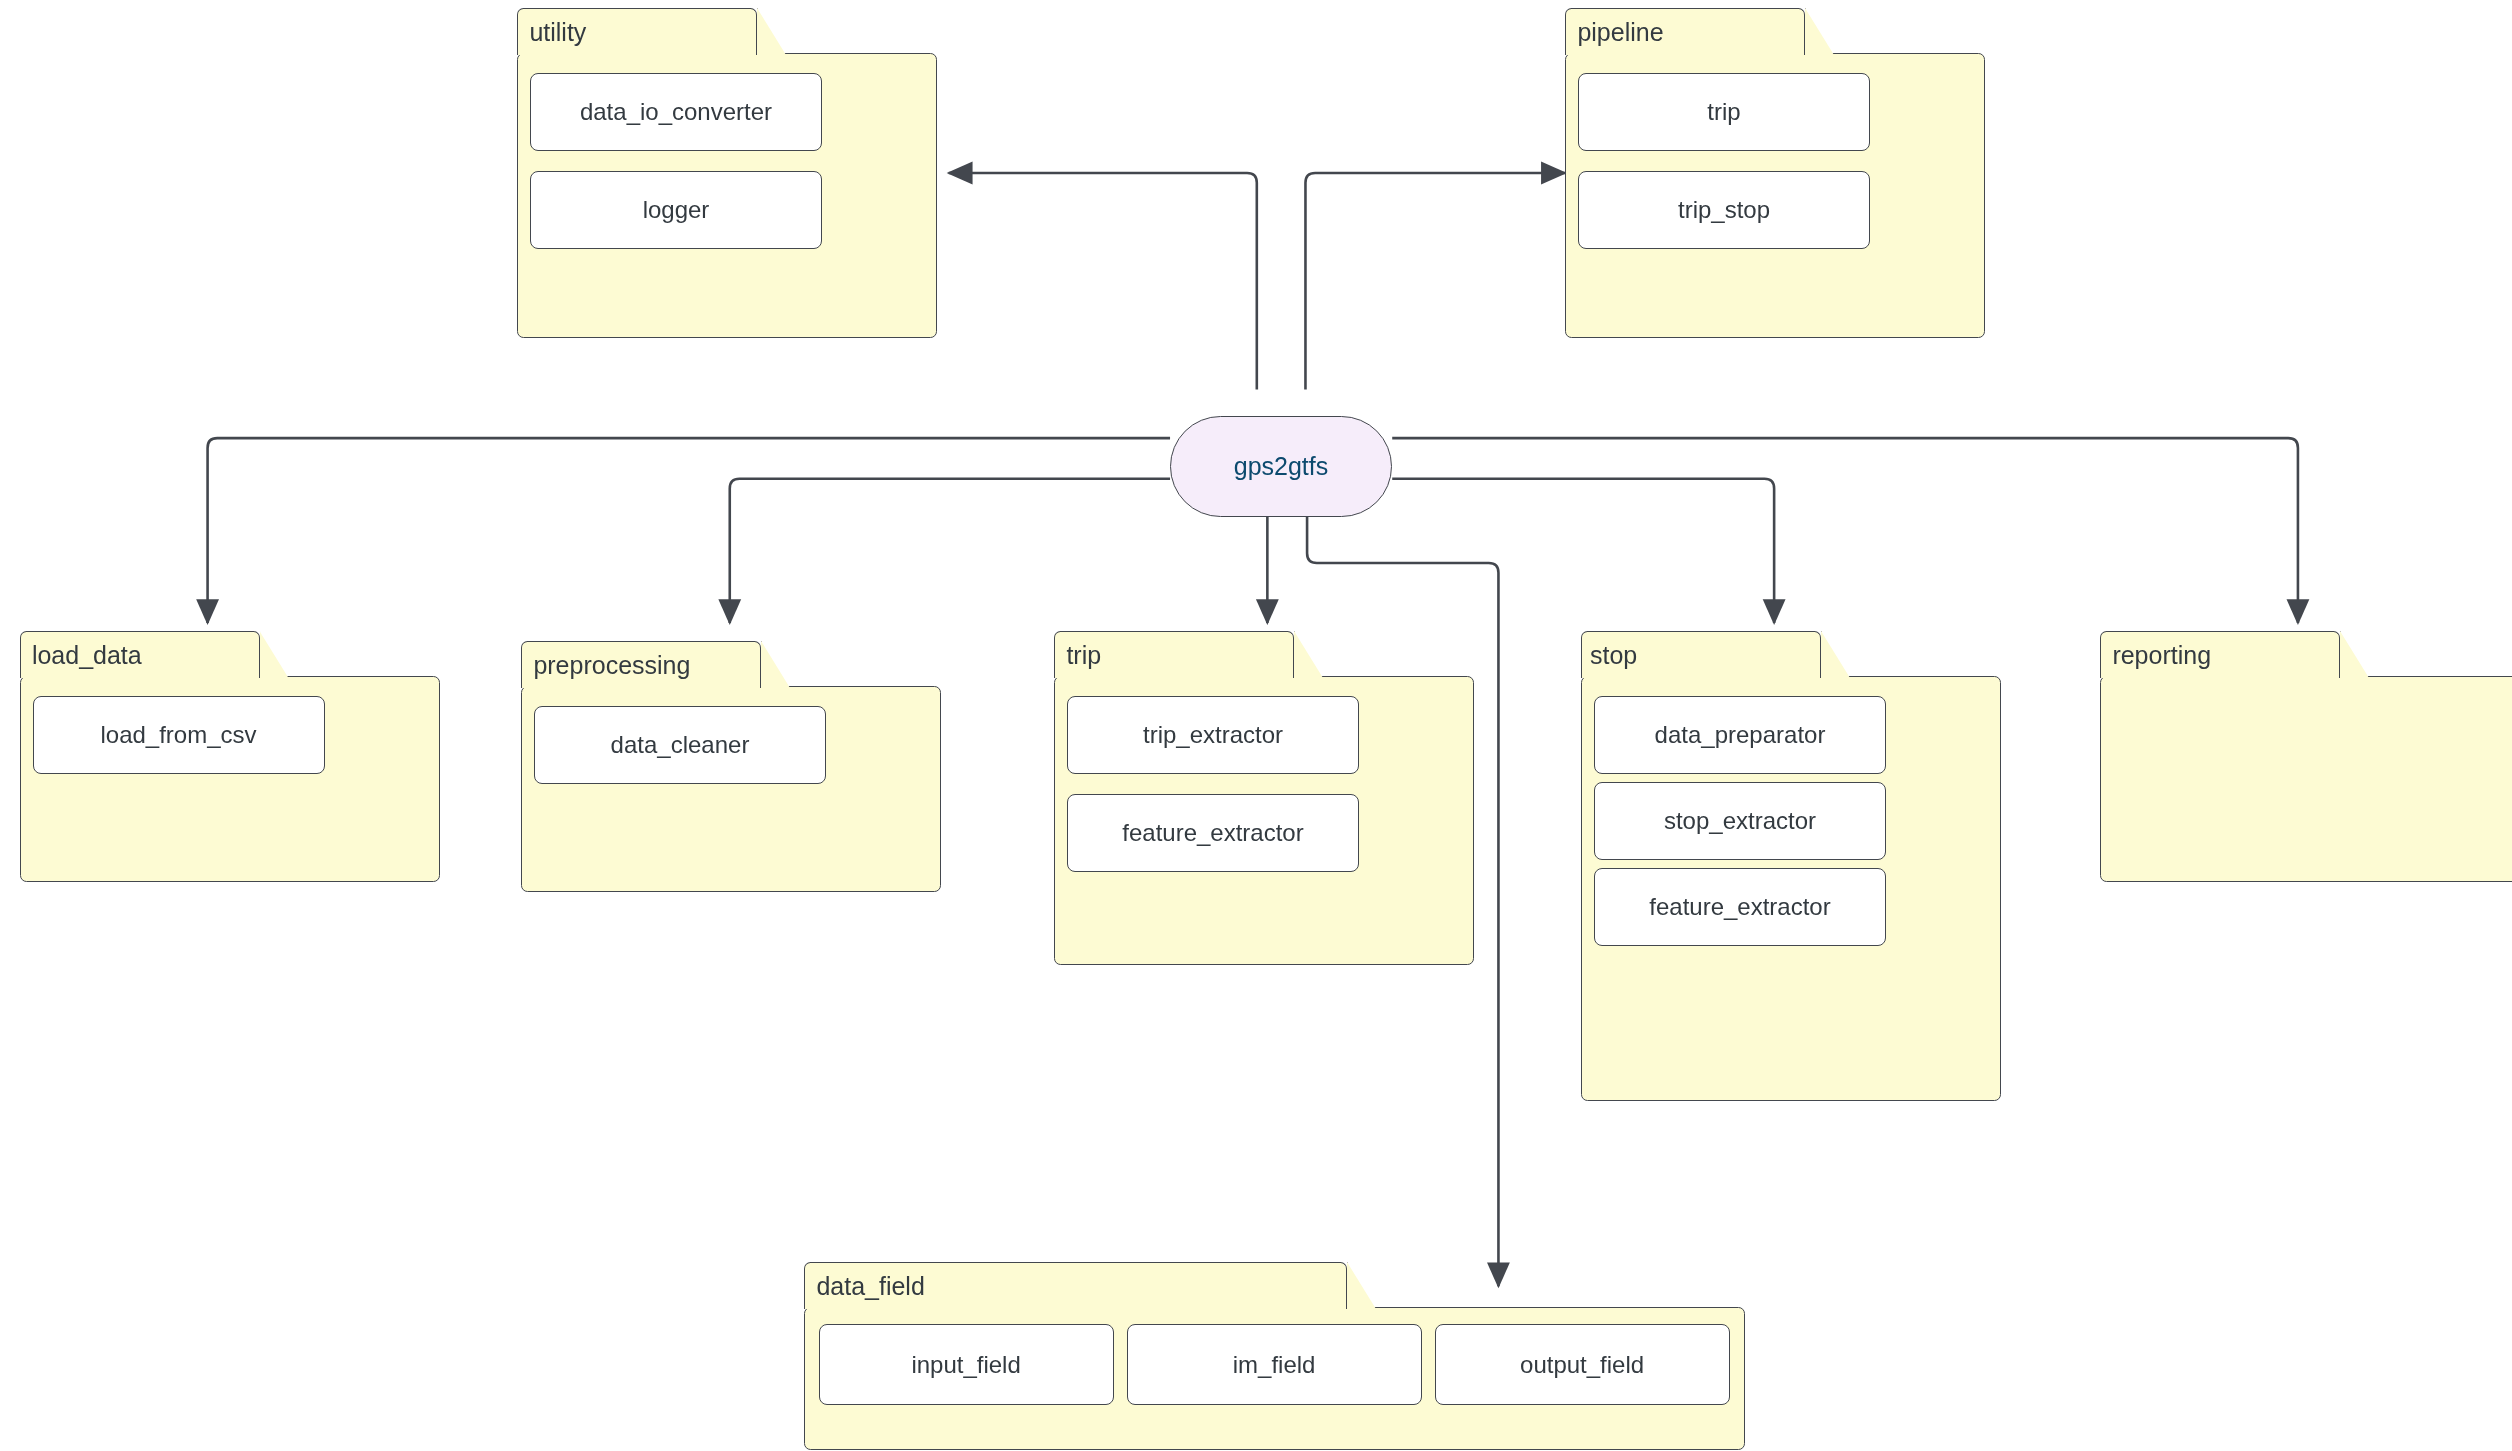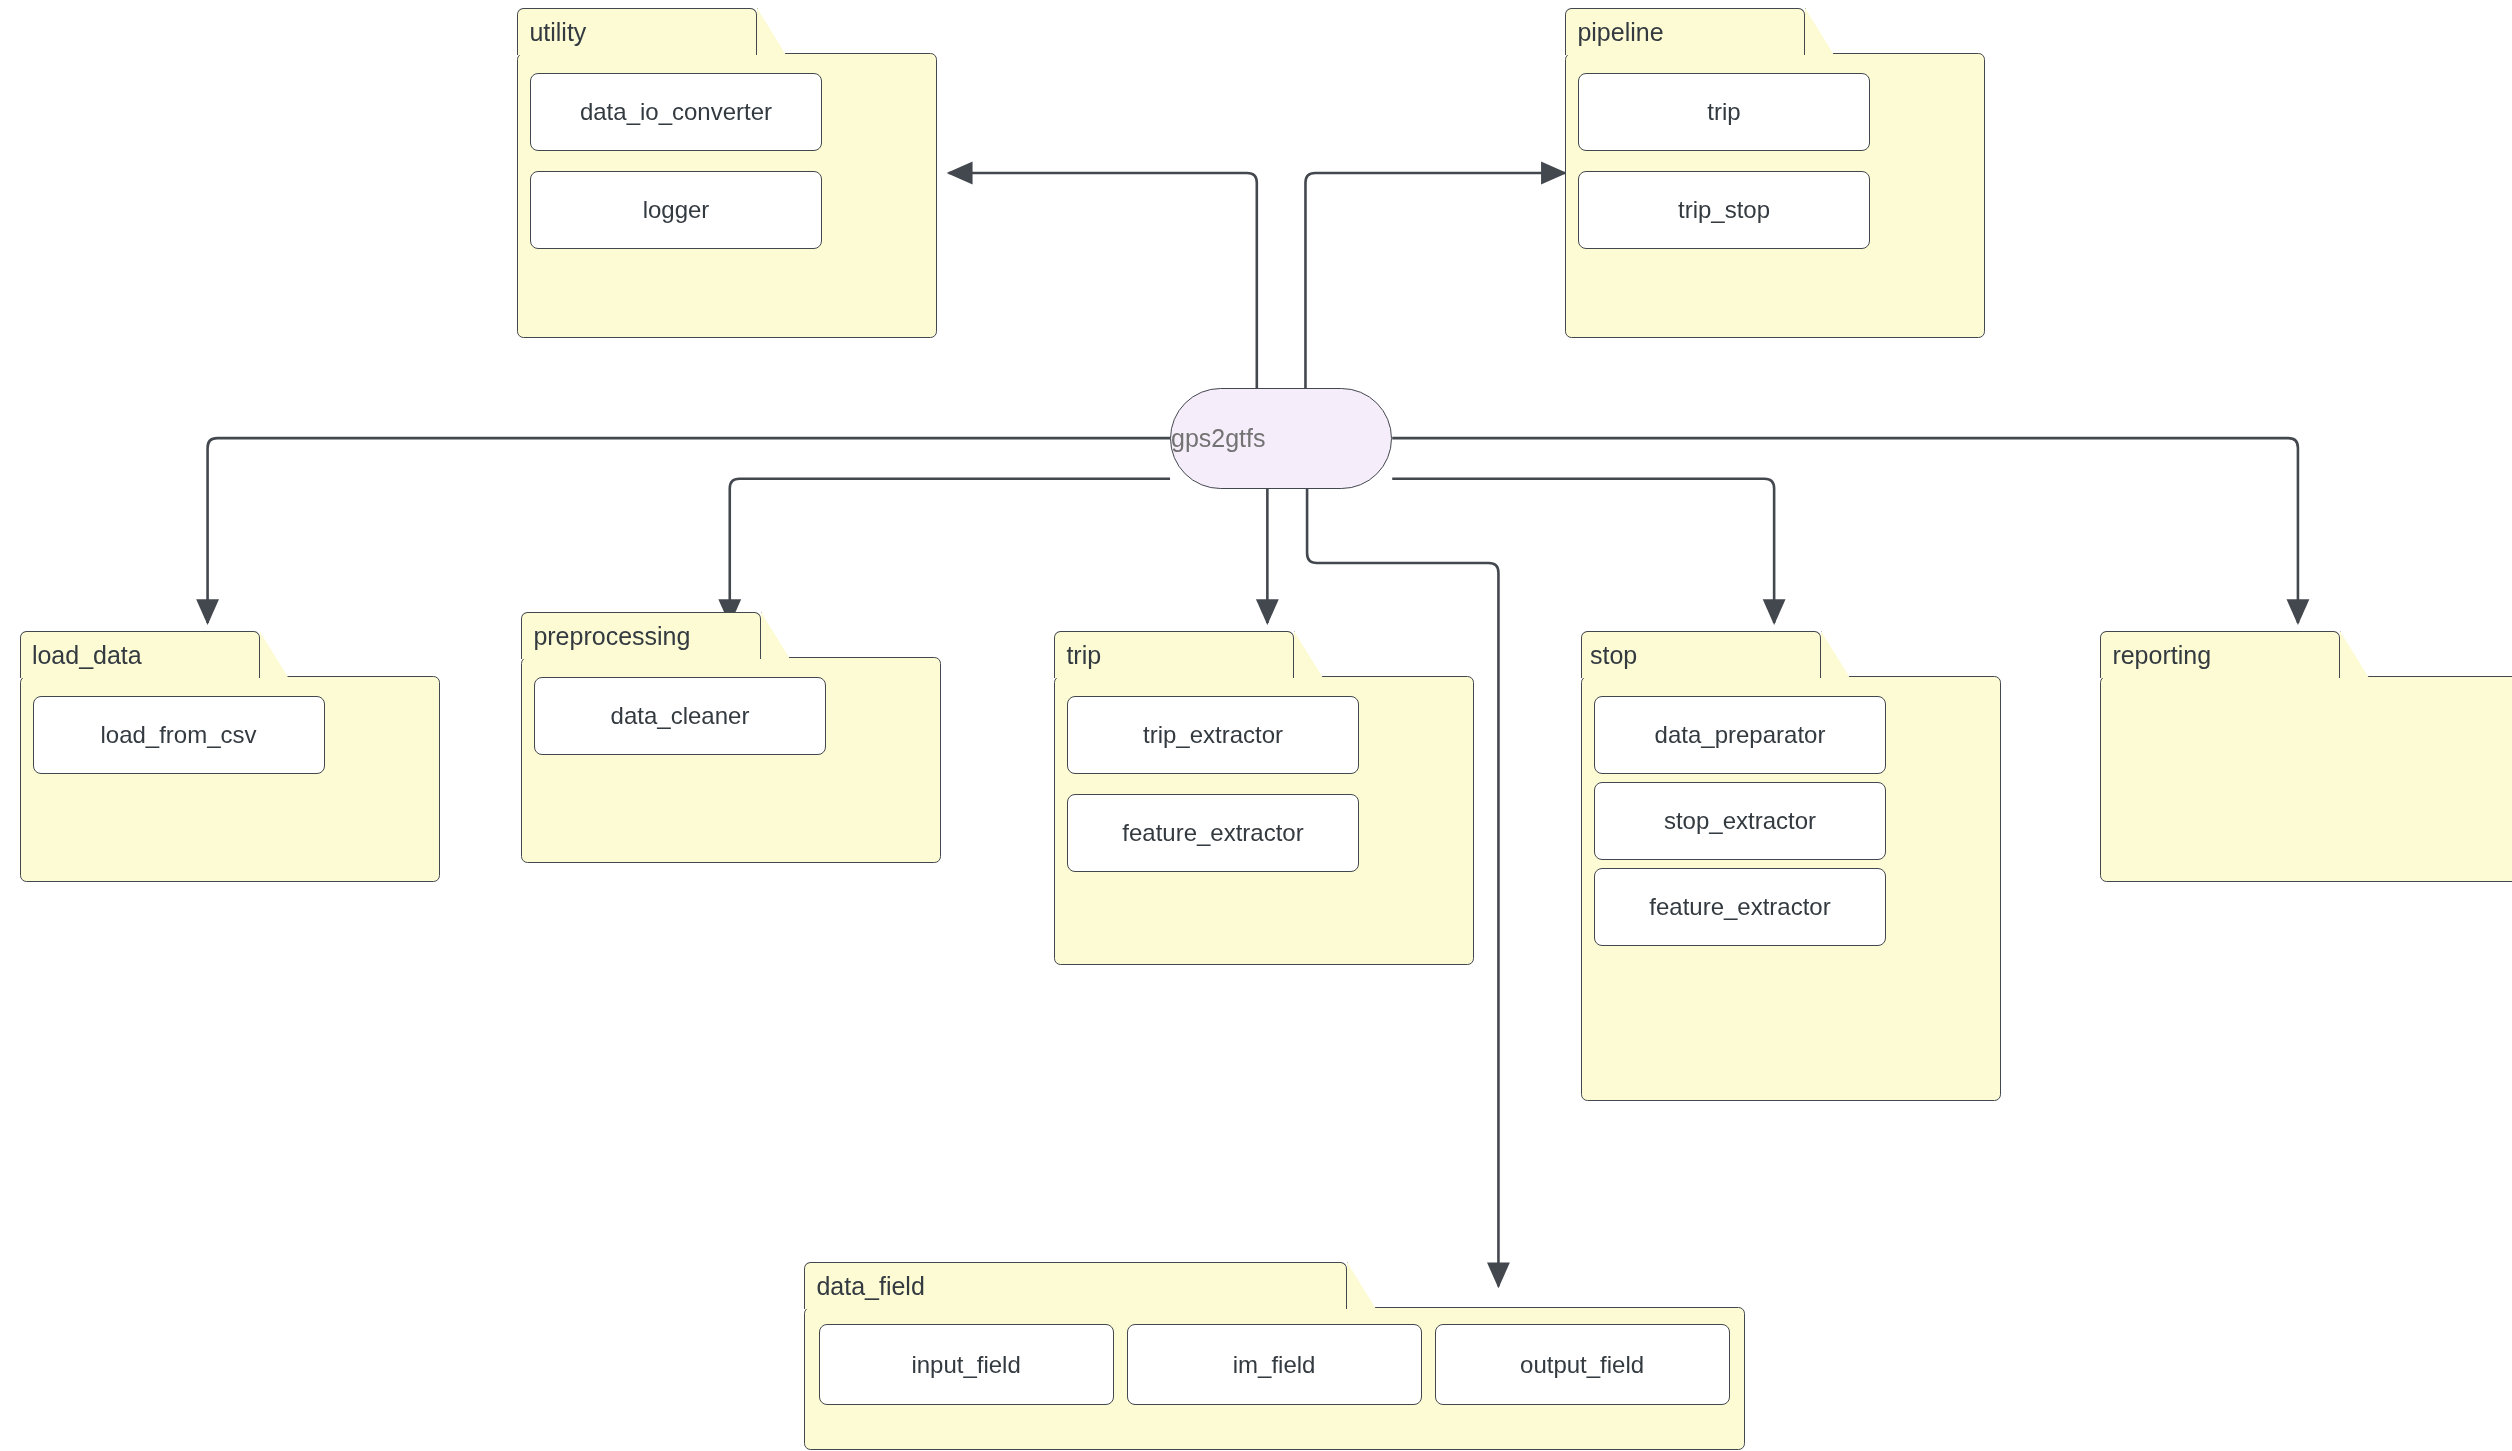--- a/index.html
+++ b/index.html
@@ -41,22 +41,22 @@
   .folder .items.horiz{flex-direction:row;gap:13px;}
   .item{
     background:#ffffff;border:1.6px solid #43474e;border-radius:8px;
     display:flex;align-items:center;justify-content:center;
     font-size:24px;color:#333a40;box-sizing:border-box;
     white-space:nowrap;
   }
 
   .hub{
     position:absolute;background:#f6edfa;border:1.6px solid #43474e;
-    border-radius:810px;display:flex;align-items:center;justify-content:flex-start;
-    font-size:25px;color:#737373;box-sizing:border-box;z-index:5;
+    border-radius:810px;display:flex;align-items:center;justify-content:center;
+    font-size:25px;color:#0c4a6e;box-sizing:border-box;z-index:5;margin-top:28px;
   }
 </style>
 </head>
 <body>
 
 <div id="stage">
 
   <svg class="edges" viewBox="0 0 3098 1790">
     <defs>
       <marker id="ah" markerWidth="11" markerHeight="11" refX="9.2" refY="5" orient="auto" markerUnits="strokeWidth">
@@ -115,21 +115,21 @@
     <div class="tab" style="width:240px;">
       <span class="tab-label">load_data</span>
     </div>
     <div class="tab-skew" style="left:240px;"></div>
     <div class="body" style="top:45px;width:420px;height:206px;"></div>
     <div class="items vert" style="top:65px;left:13px;">
       <div class="item" style="width:292px;height:78px;">load_from_csv</div>
     </div>
   </div>
 
-  <div class="folder" style="left:521px;top:612px;width:420px;height:251px;">
+  <div class="folder" style="left:521px;top:641px;width:420px;height:251px;">
     <div class="tab" style="width:240px;">
       <span class="tab-label">preprocessing</span>
     </div>
     <div class="tab-skew" style="left:240px;"></div>
     <div class="body" style="top:45px;width:420px;height:206px;"></div>
     <div class="items vert" style="top:65px;left:13px;">
       <div class="item" style="width:292px;height:78px;">data_cleaner</div>
     </div>
   </div>
 

